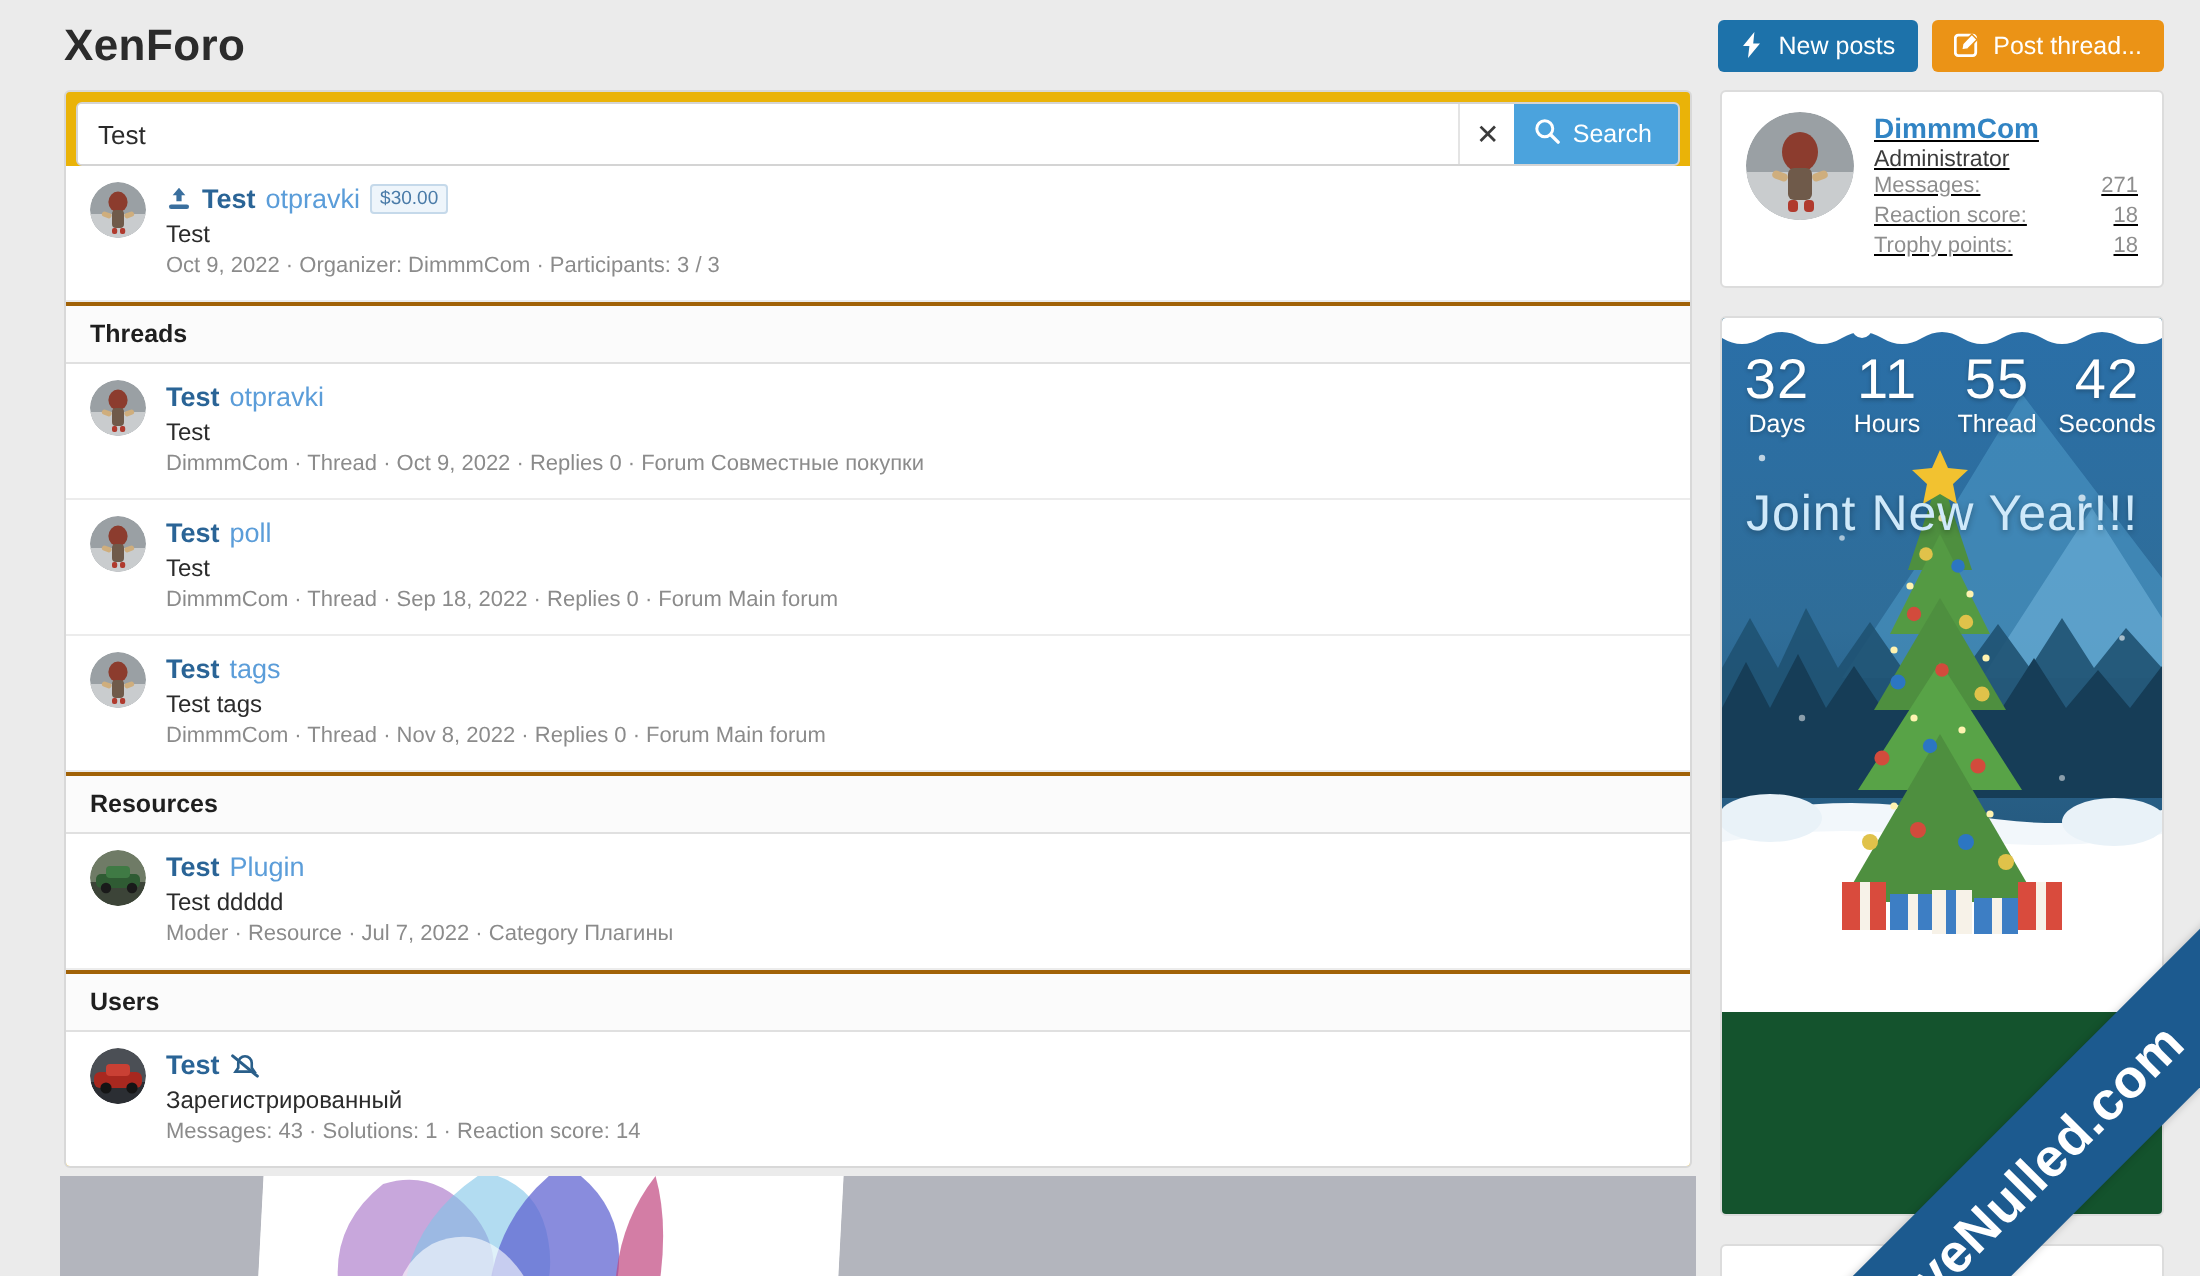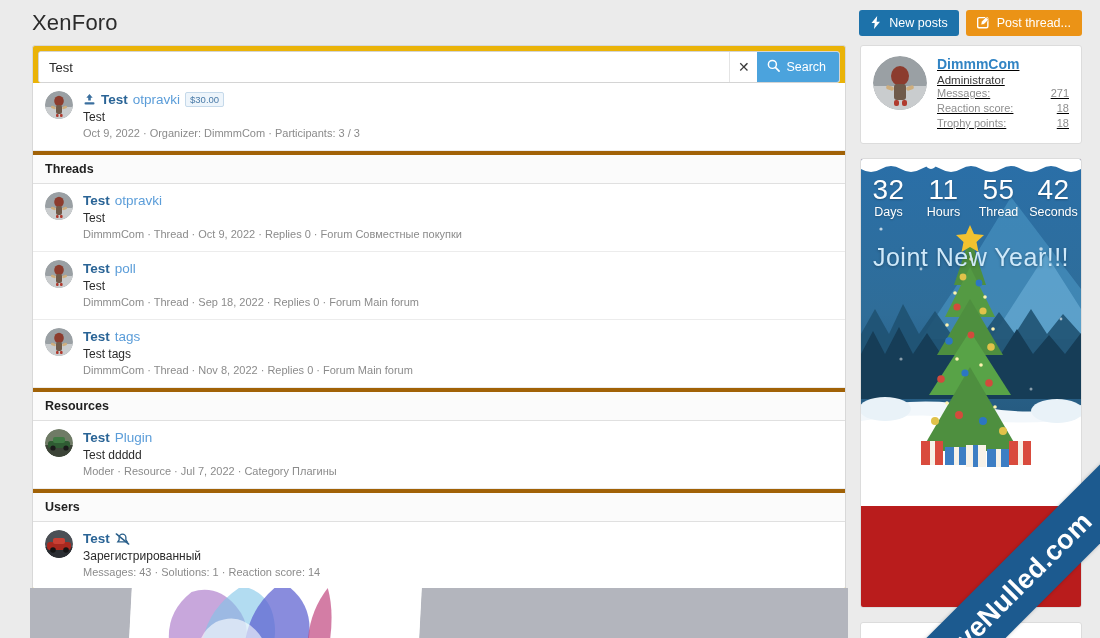--- a/index.html
+++ b/index.html
@@ -15,21 +15,21 @@
   .header {
     height: 45px;
     display: flex;
     align-items: center;
     padding: 0 18px 0 32px;
     position: relative;
   }
   .logo {
     font-size: 22px;
     color: #2b2b2b;
-    font-weight: 400;
+    font-weight: 700;
     letter-spacing: .2px;
   }
   .header-actions {
     margin-left: auto;
     display: flex;
     gap: 7px;
     align-items: center;
   }
   .btn {
     display: inline-flex;
@@ -109,21 +109,21 @@
     align-items: center;
     gap: 6px;
     font-size: 12.5px;
     cursor: pointer;
     font-family: "Liberation Sans", sans-serif;
   }
 
   
   .sec-head {
     background: #fbfbfb;
-    border-top: 4px solid #a16207;
+    border-top: 2px solid #a16207;
     border-bottom: 1px solid #e0e0e0;
     padding: 7px 12px;
     font-size: 12.5px;
     font-weight: bold;
     color: #1f1f1f;
   }
   .sec-head.first { border-top: none; }
   .result {
     display: flex;
     gap: 10px;
@@ -204,21 +204,21 @@
   .pstat {
     display: flex; justify-content: space-between;
     font-size: 11px; color: #8e8e8e; line-height: 15px;
   }
 
   
   .banner {
     position: relative;
     height: 448px;
     overflow: hidden;
-    background: #b91c1c;
+    background: #14532d;
   }
   .banner svg { position: absolute; inset: 0; display: block; }
   .cd-row {
     position: absolute;
     top: 16px; left: 0; right: 0;
     display: flex;
     z-index: 5;
   }
   .cd-cell { flex: 1 1 0; text-align: center; color: #fff; }
   .cd-num {

